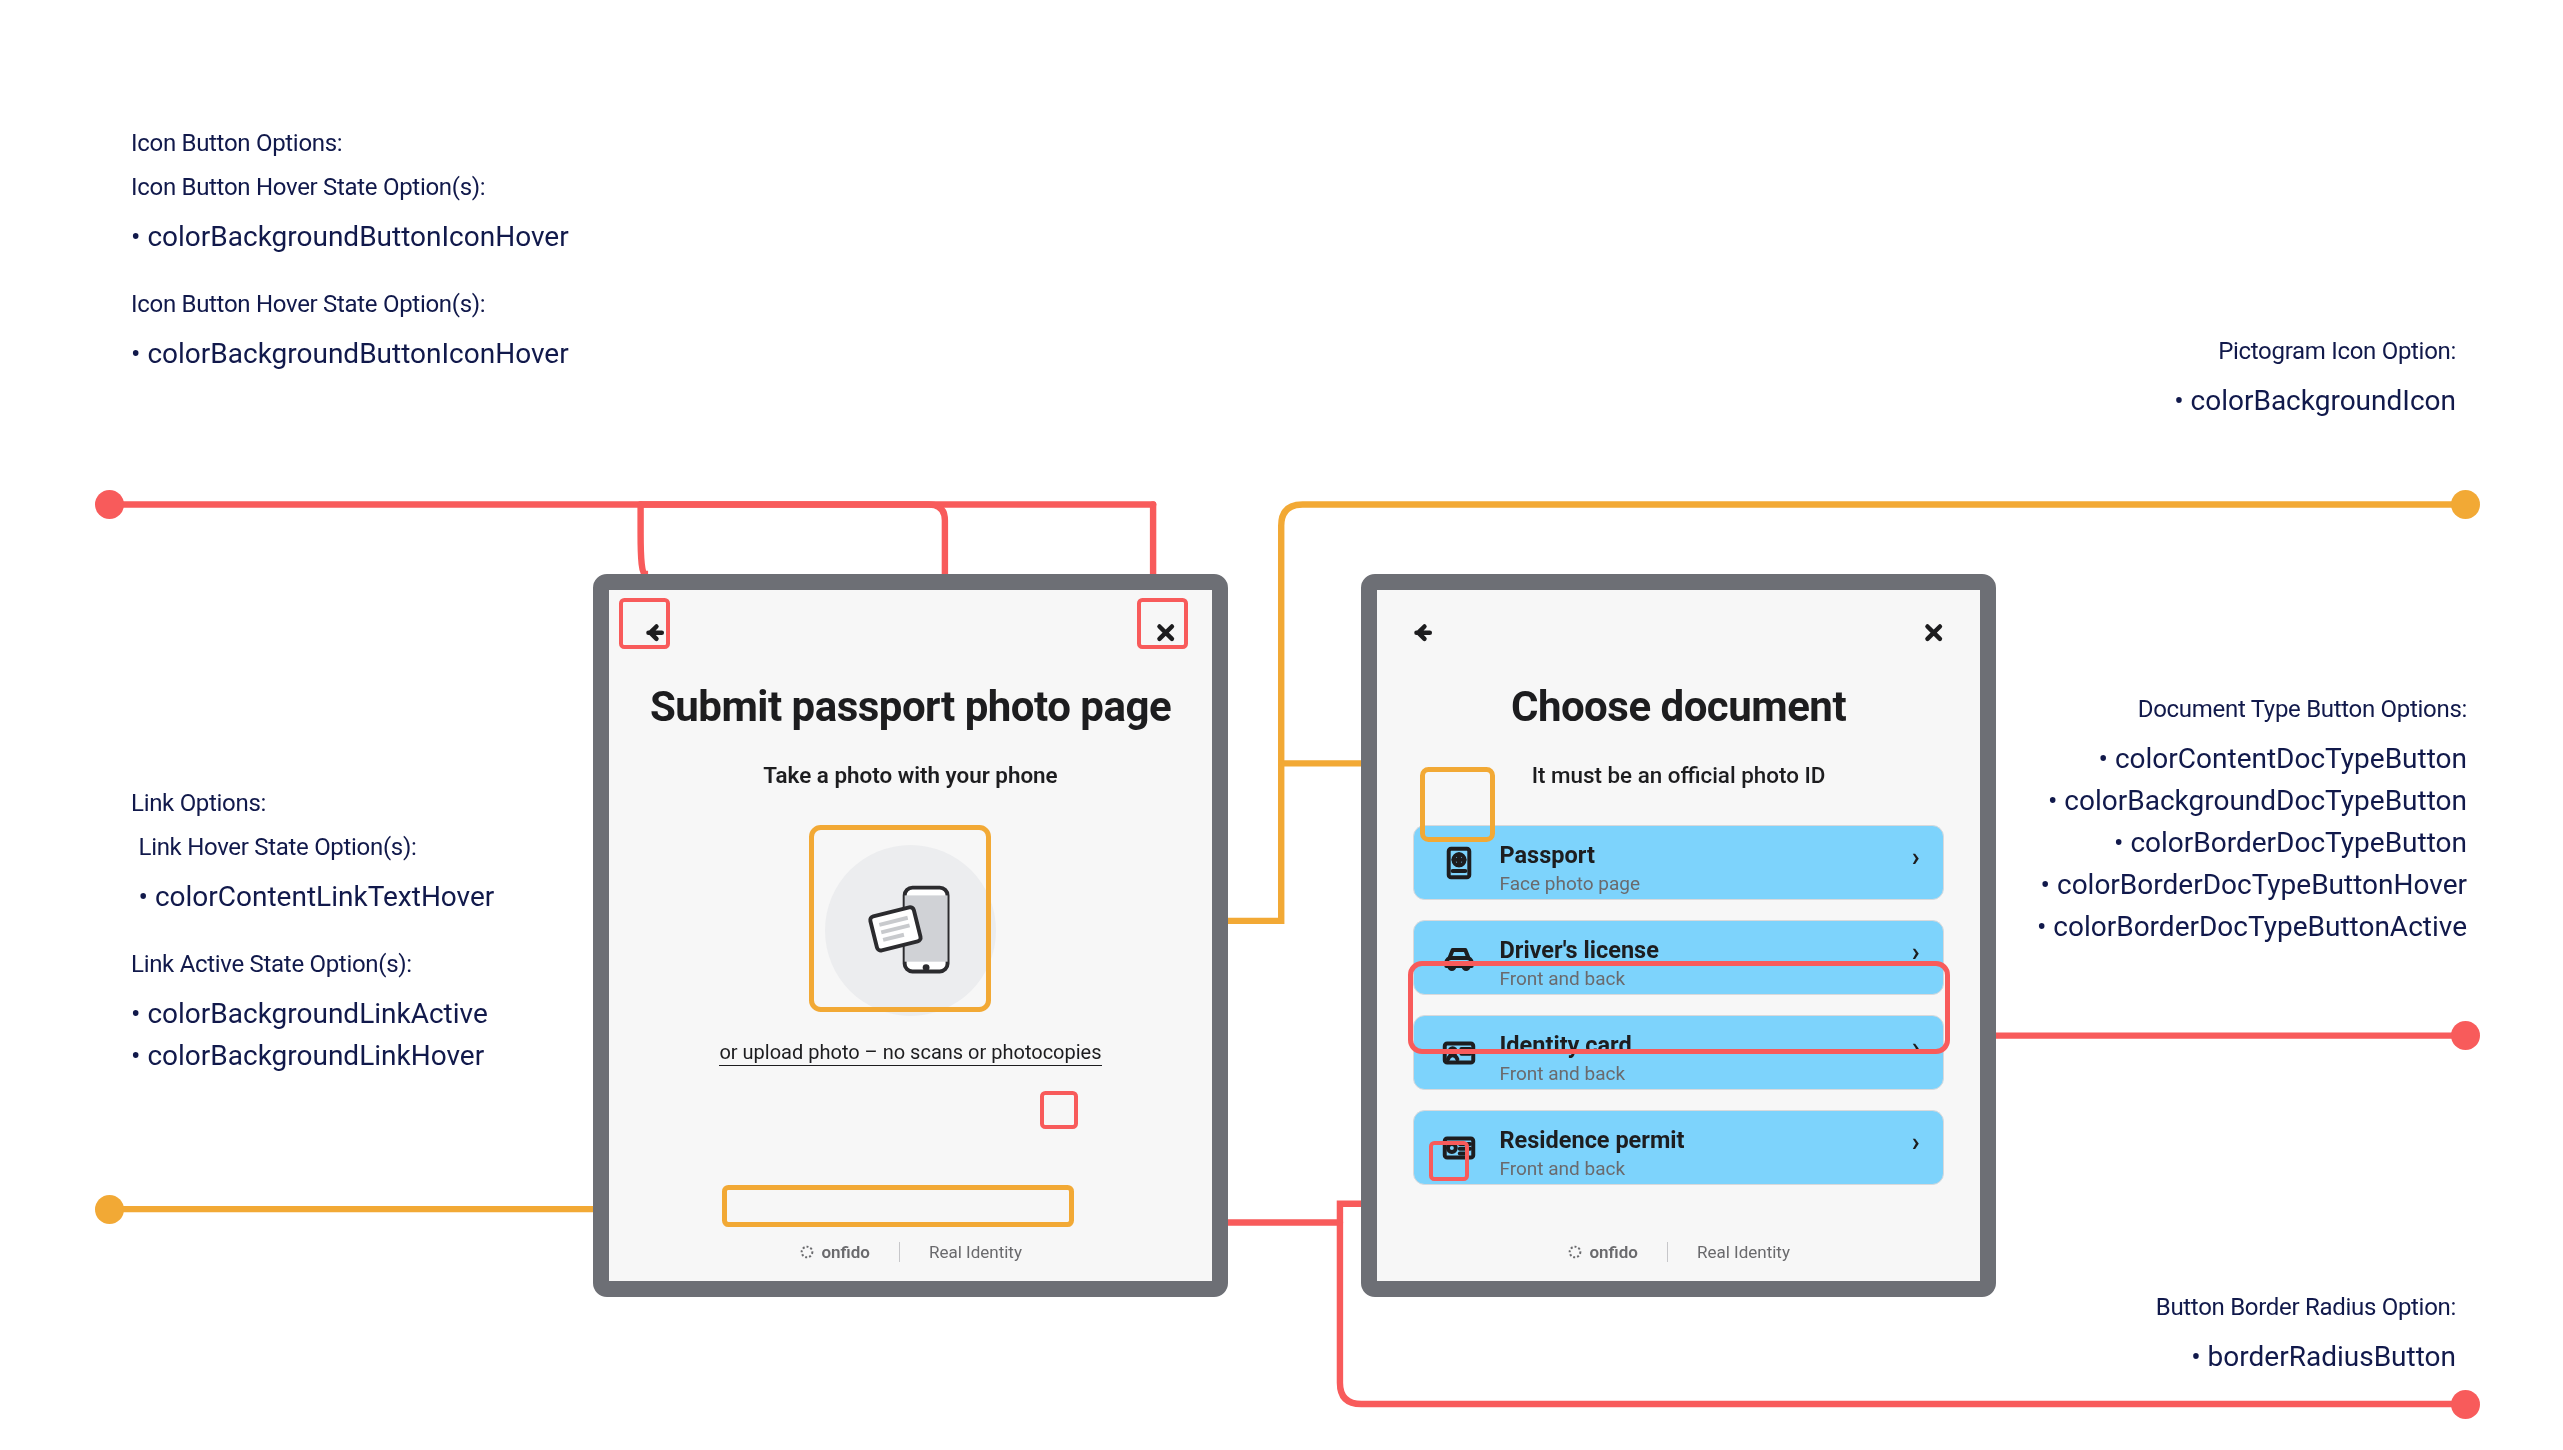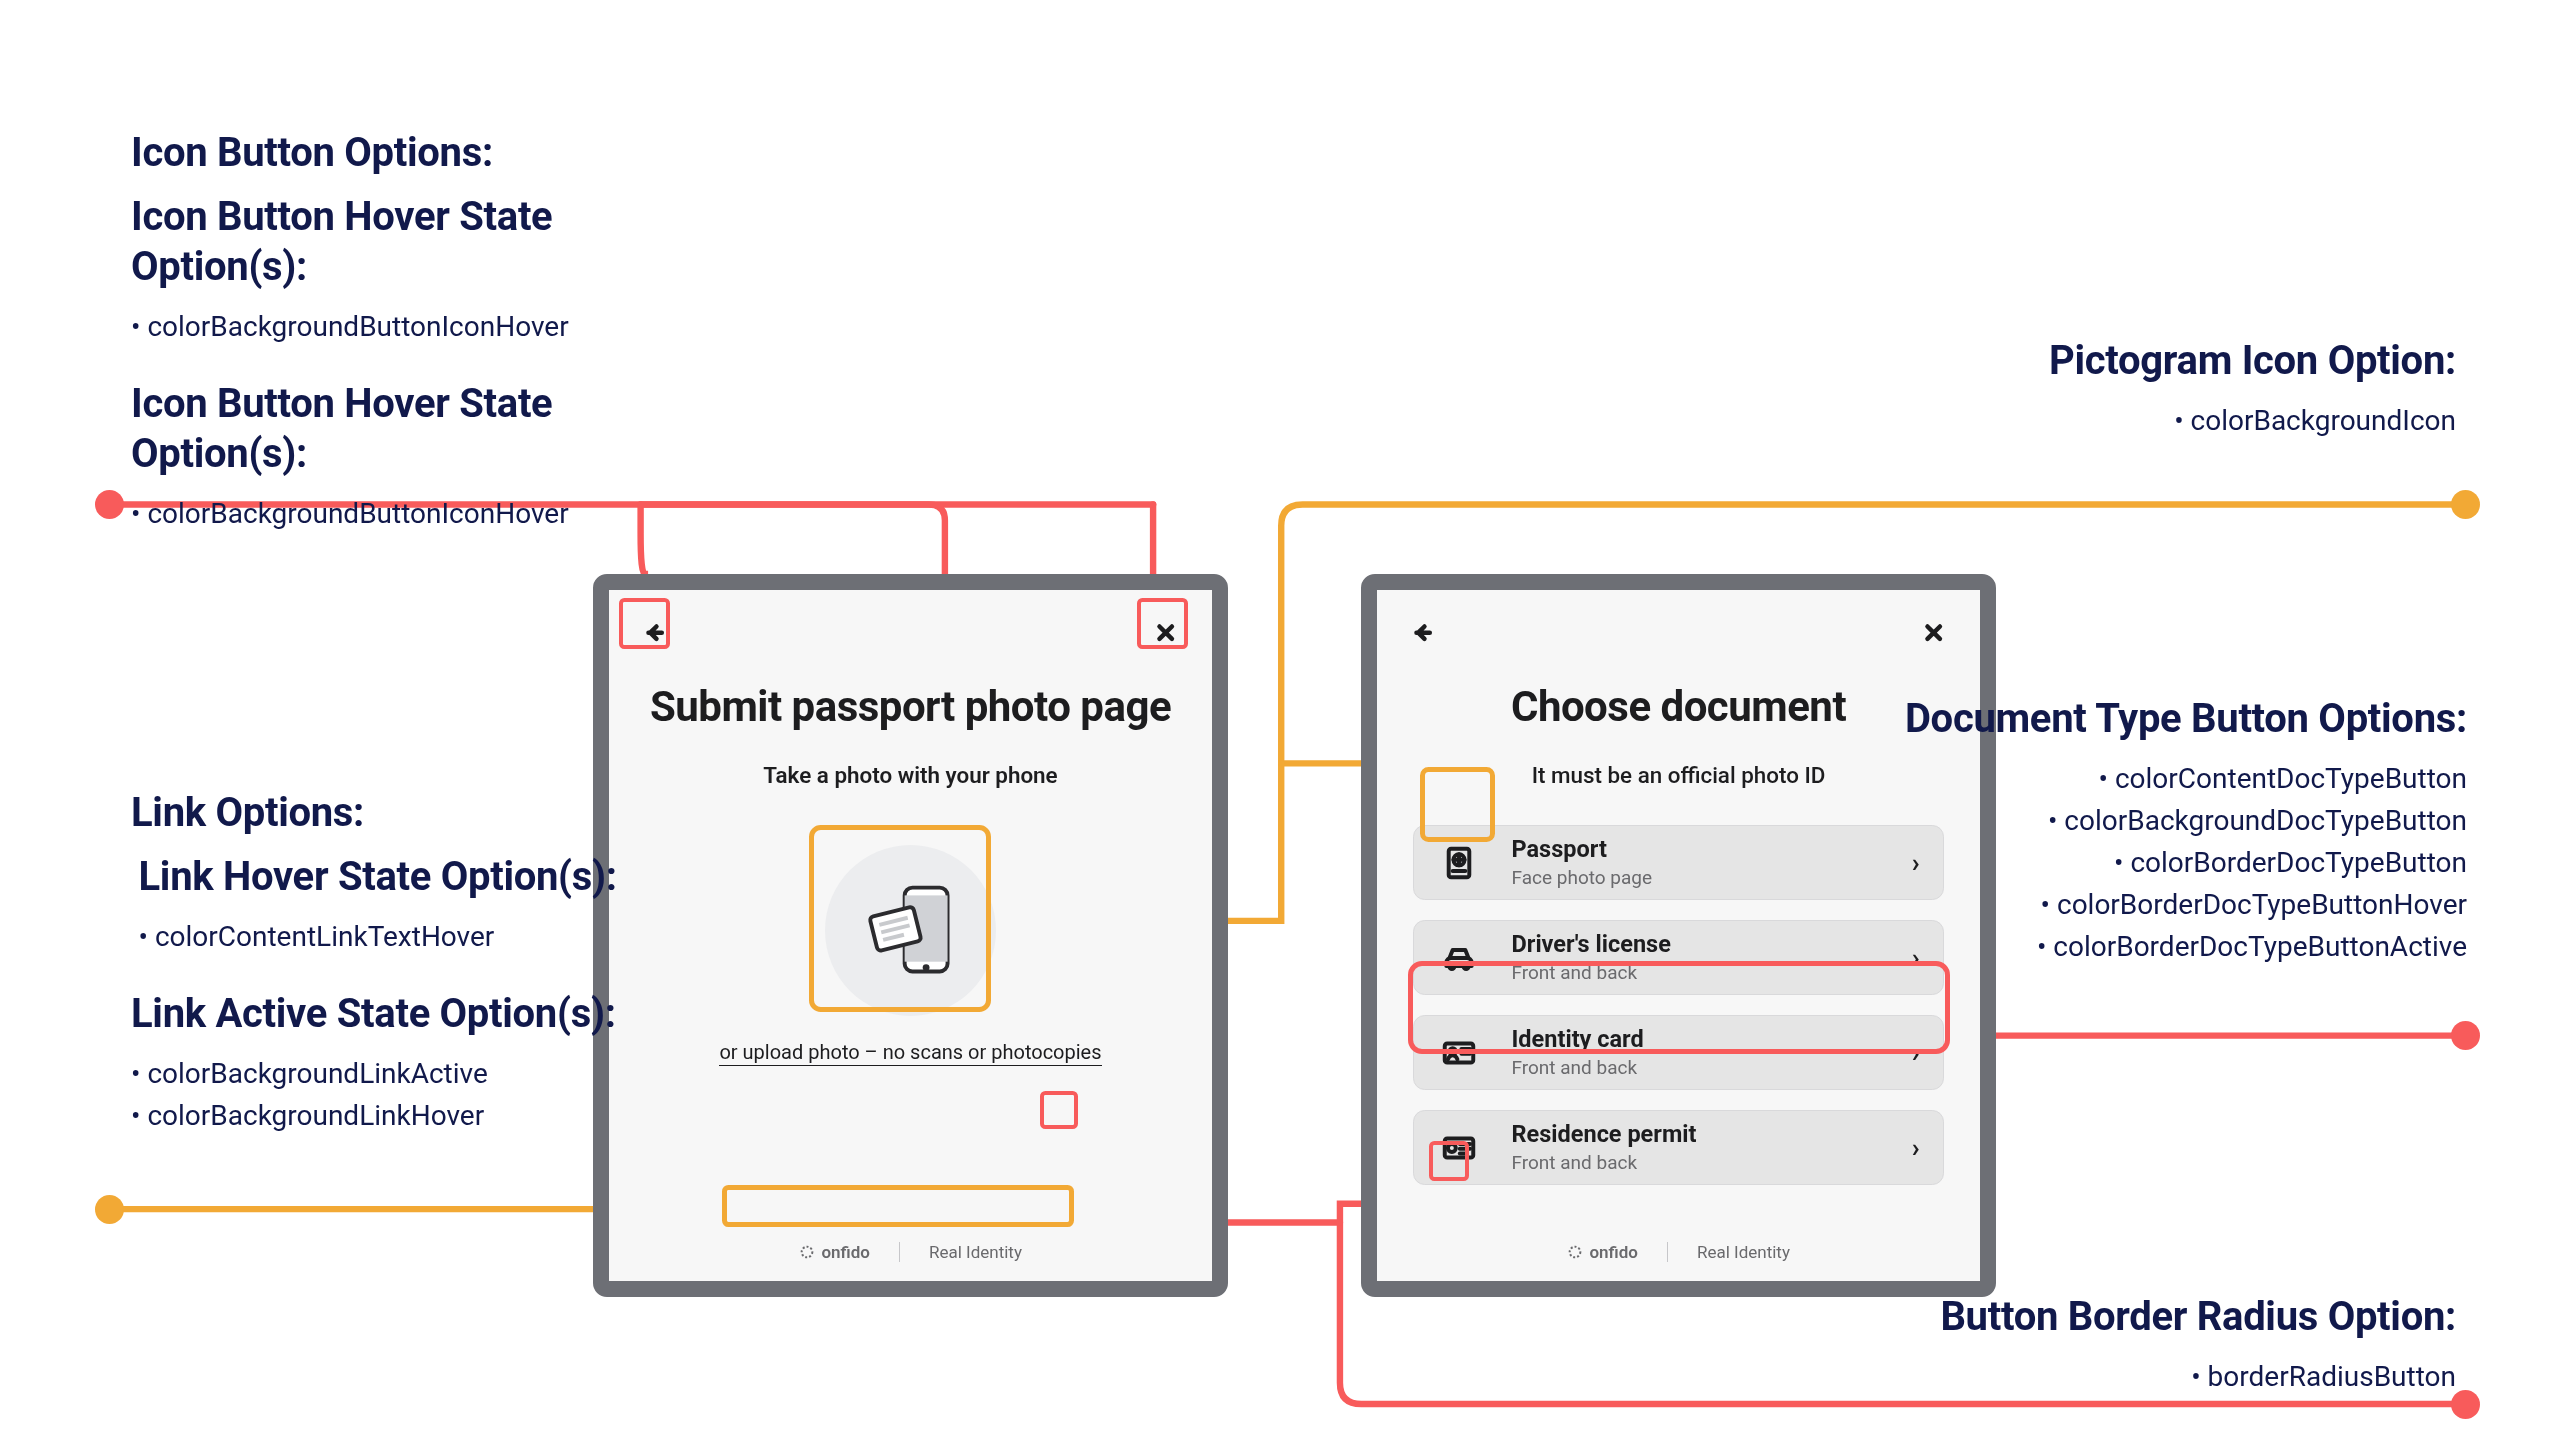--- a/index.html
+++ b/index.html
@@ -19,21 +19,21 @@
     font-family:-apple-system,BlinkMacSystemFont,"Segoe UI",Roboto,Helvetica,Arial,sans-serif;
     color:var(--navy);
     background:#fff;
     position:relative;
     overflow:hidden;
   }
   svg.connectors{position:absolute;inset:0;z-index:1;pointer-events:none}
 
   
   .anno{position:absolute;z-index:3}
-  .anno h3{margin:0 0 14px;font-size:40px;font-weight:700;letter-spacing:-0.3px;color:var(--navy);line-height:1.25}
+  .anno h3{margin:0 0 14px;font-size:24px;font-weight:400;letter-spacing:-0.3px;color:var(--navy);line-height:1.25}
   .anno ul{margin:0 0 31px;padding:0;list-style:none}
   .anno li{font-size:28px;line-height:1.5;color:var(--navy)}
   .anno li::before{content:"• ";}
   .right{text-align:right}
   .right li::before{content:""}
   .right li::after{content:""}
   .right li{position:relative;padding-right:0}
   .right li span.b::before{content:"• "}
 
   .node{position:absolute;width:29px;height:29px;border-radius:50%;z-index:5}
@@ -77,23 +77,23 @@
   .link-row{text-align:center;margin-top:23.5px}
   .link-row a{font-size:20px;color:var(--text);text-decoration:none;border-bottom:1.6px solid var(--text);padding-bottom:1.1px}
 
   .footer{position:absolute;left:0;right:0;bottom:19px;display:flex;gap:29px;justify-content:center;align-items:flex-end;color:var(--sub);font-size:17px}
   .footer .brand{font-weight:600;display:flex;gap:6.4px;align-items:center}
   .footer .sep{width:1.1px;height:20px;background:#c7c7ca}
 
   
   .doclist{margin:37px 36px 0;display:flex;flex-direction:column;gap:20px}
   .docbtn{
-    display:flex;align-items:center;gap:32px;
+    display:flex;align-items:flex-start;gap:20px;
     border:1.6px solid var(--grey-line);border-radius:11.7px;
-    background:#e5e5e5;padding:16px 23.5px;height:75px;box-sizing:border-box;
+    background:#7dd3fc;padding:16px 23.5px;height:75px;box-sizing:border-box;
   }
   .docbtn .ico{width:42px;height:42px;flex:0 0 42px;display:flex;align-items:center;justify-content:center}
   .docbtn .ico svg{width:38px;height:38px;fill:none;stroke:var(--text);stroke-width:5;stroke-linecap:round;stroke-linejoin:round}
   .docbtn .txt{flex:1}
   .docbtn .txt .t{font-size:23.5px;font-weight:700;color:var(--text);line-height:1.15}
   .docbtn .txt .s{font-size:19px;color:var(--sub);margin-top:3.2px}
   .docbtn .chev{font-size:26px;color:var(--text);font-weight:700}
 
   
   .hl{position:absolute;z-index:6;border-radius:7.5px;box-sizing:border-box}

